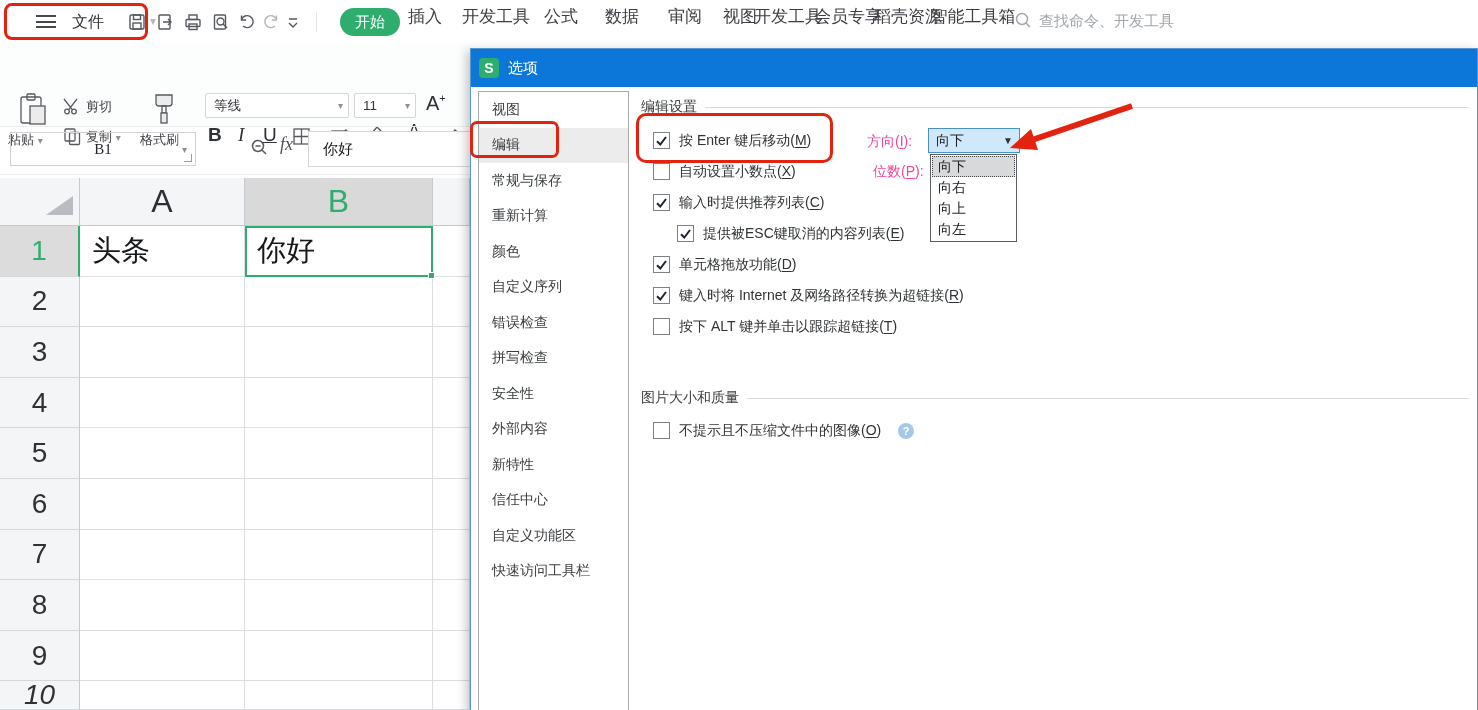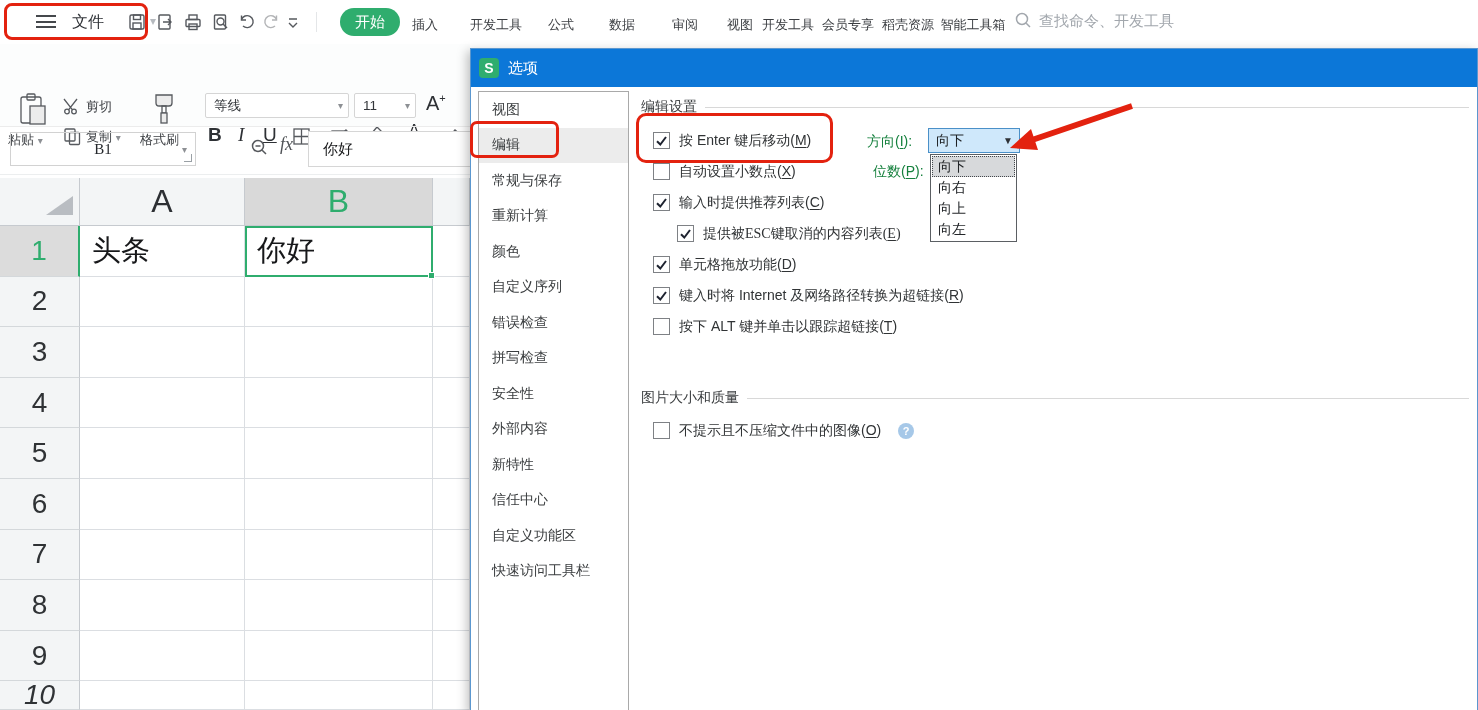--- a/index.html
+++ b/index.html
@@ -11,21 +11,21 @@
   .menubar{position:absolute;left:0;top:0;width:1478px;height:44px;background:#fff;}
   .hamburger{position:absolute;left:36px;top:15px;width:20px;height:14px;}
   .hamburger i{display:block;height:2px;background:#45484c;margin-bottom:3.5px;}
   .file-label{position:absolute;left:72px;top:12px;font-size:16px;color:#2f3237;}
   .file-caret{position:absolute;left:150px;top:14px;color:#b6babf;font-size:12px;}
   .qicon{position:absolute;top:12px;width:22px;height:22px;}
   .qicon svg{stroke:#56595e;fill:none;stroke-width:1.4;}
   .mb-sep{position:absolute;left:316px;top:12px;width:1px;height:20px;background:#e4e6e8;}
   .start-pill{position:absolute;left:340px;top:8px;height:28px;line-height:28px;padding:0 15px;
               border-radius:15px;background:#2fad6e;color:#fff;font-size:15px;}
-  .mtab{position:absolute;top:16px;transform:translateX(-50%);font-size:13px;color:#3b3e42;white-space:nowrap;text-align:right;}
+  .mtab{position:absolute;top:5px;transform:translateX(-50%);font-size:17px;color:#3b3e42;white-space:nowrap;text-align:right;}
   .msearch{position:absolute;left:1014px;top:11px;display:flex;align-items:center;gap:7px;}
   .msearch svg{stroke:#a2a7ad;fill:none;stroke-width:1.5;}
   .msearch span{font-size:15px;color:#a2a7ad;white-space:nowrap;}
 
   
   .toolbar{position:absolute;left:0;top:44px;width:470px;height:82px;background:#fcfdfd;}
   .tb-label{position:absolute;font-size:13px;color:#3c3f43;white-space:nowrap;}
   .tb-caret{color:#8d9094;font-size:10px;}
   .combo{position:absolute;height:25px;border:1px solid #d5d5d5;border-radius:2px;background:#fff;
          font-size:13.5px;color:#33363a;display:flex;align-items:center;padding-left:8px;box-sizing:border-box;}
@@ -78,24 +78,24 @@
           font-size:14px;display:flex;align-items:center;justify-content:center;}
   .dlg-side{position:absolute;left:7px;top:42px;width:151px;bottom:0;border:1px solid #a9a9a9;
             border-bottom:none;background:#fff;box-sizing:border-box;}
   .side-item{height:35.5px;display:flex;align-items:center;padding-left:13px;font-size:14px;color:#3a3d3f;}
   .side-item.sel{background:#ececec;}
   .grp{position:absolute;left:170px;right:8px;display:flex;align-items:center;gap:8px;
        font-size:14px;color:#3a3d3f;}
   .grp::after{content:"";flex:1;border-top:1px solid #d8d8d8;}
   .cbx-list{position:absolute;left:170px;top:76px;width:470px;}
   .cbx-row{height:31px;display:flex;align-items:center;gap:9px;padding-left:12px;font-size:14px;color:#303335;}
-  .cbx-row.ind{padding-left:36px;font-family:Liberation Serif, serif;}
+  .cbx-row.ind{padding-left:36px;}
   .cb{width:15px;height:15px;border:1px solid #7e8185;background:#fff;box-sizing:content-box;flex:none;
       display:flex;align-items:center;justify-content:center;}
-  .dir-label,.dig-label{position:absolute;font-size:14px;color:#15803d;}
+  .dir-label,.dig-label{position:absolute;font-size:14px;color:#ec4899;}
   .dd{position:absolute;left:457px;top:79px;width:92px;height:25px;background:#cfe8fb;
       border:1px solid #4a90c8;box-sizing:border-box;display:flex;align-items:center;
       padding-left:7px;font-size:14px;color:#1e2124;}
   .dd .ddc{margin-left:auto;margin-right:6px;font-size:10px;color:#2e3135;}
   .dd-list{position:absolute;left:459px;top:105px;width:87px;background:#fff;border:1px solid #5b5f63;
            box-sizing:border-box;z-index:3;padding:1px;}
   .opt{height:21px;line-height:21px;padding-left:6px;font-size:14px;color:#232629;}
   .opt.sel{background:#d7d9db;outline:1px dotted #43474b;outline-offset:-1px;}
   .help-dot{width:16px;height:16px;border-radius:50%;background:#a6c8e8;color:#fff;font-size:11px;
             font-weight:bold;display:flex;align-items:center;justify-content:center;margin-left:8px;flex:none;}

